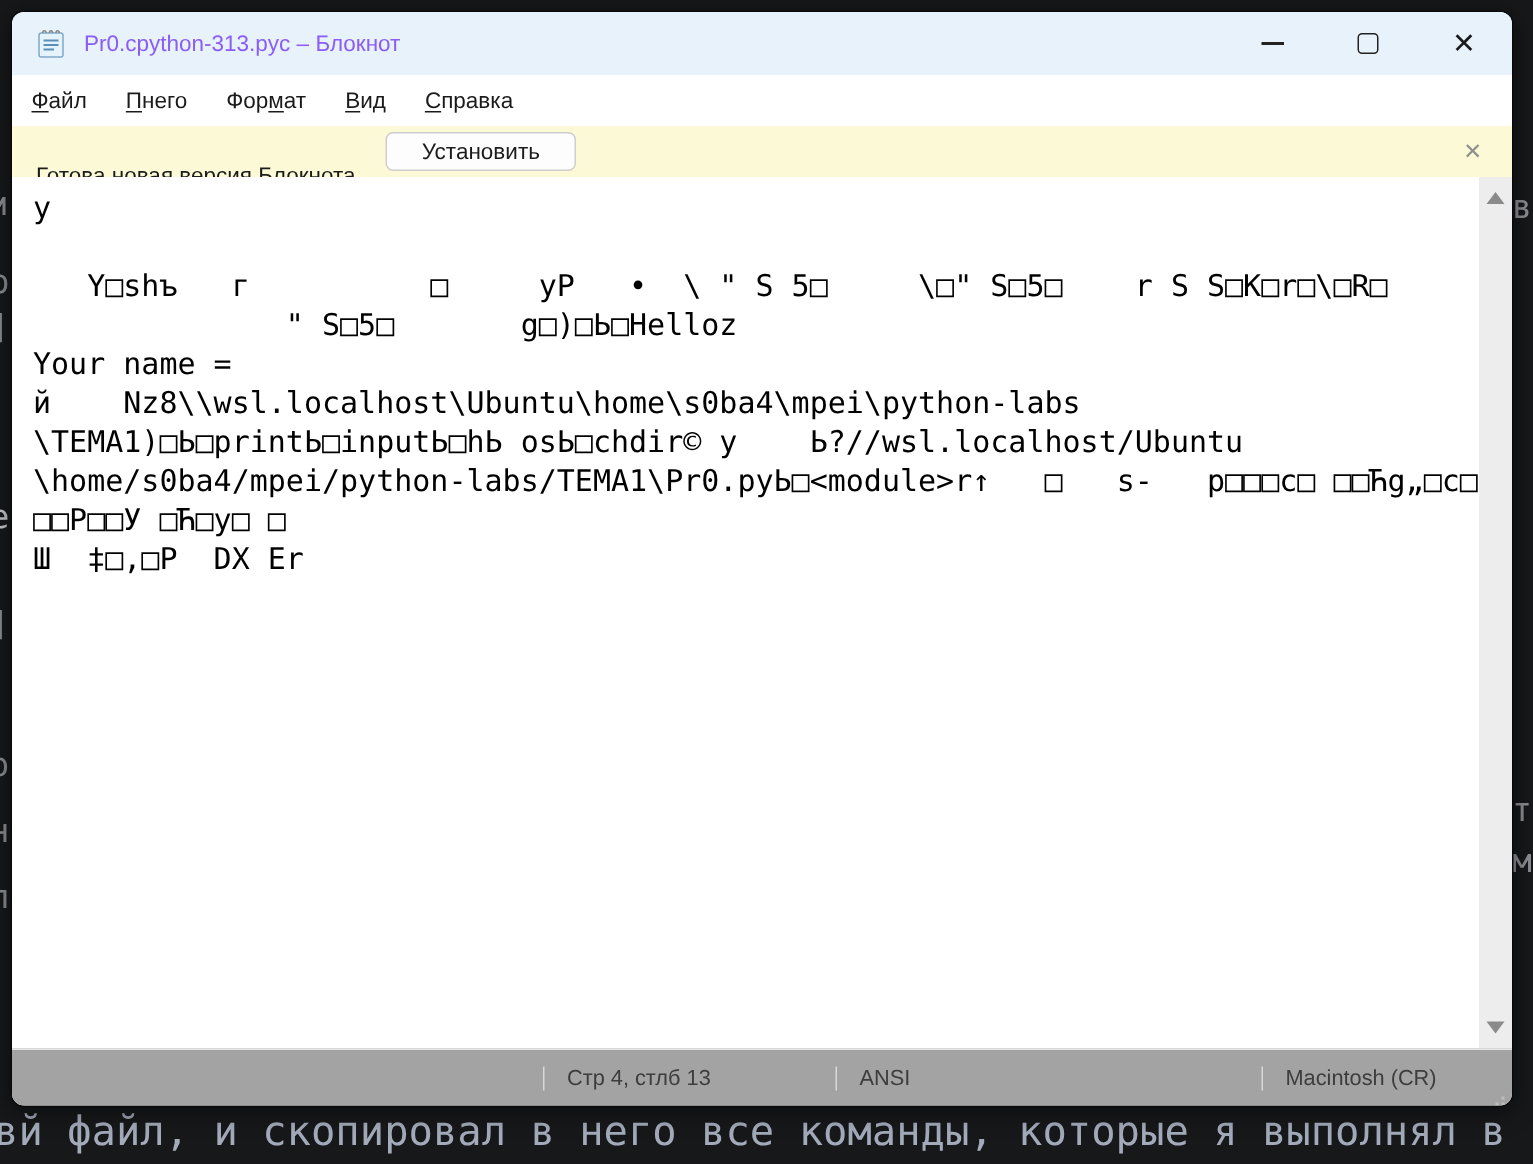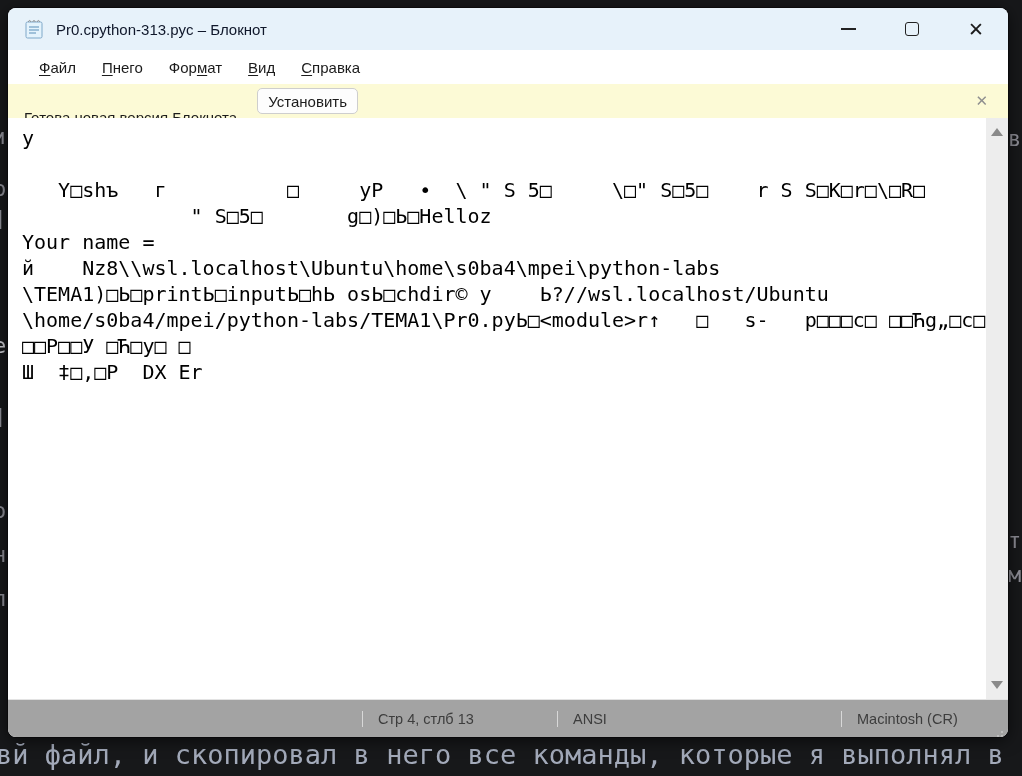--- a/index.html
+++ b/index.html
@@ -21,35 +21,35 @@
   
   .window{
     position:absolute;left:8px;top:8px;width:1000px;height:729px;
     border-radius:8px;overflow:hidden;background:#ffffff;
     box-shadow:0 3px 16px rgba(0,0,0,.6),0 0 0 1px #0e0e10;
     display:flex;flex-direction:column;
   }
   
   .titlebar{height:42px;flex:0 0 42px;background:#e7f2fa;display:flex;align-items:center;}
   .titlebar .app-icon{margin-left:14px;width:24px;height:24px;flex:0 0 24px;}
-  .titlebar .title{margin-left:10px;font-size:15px;color:#0f172a;white-space:nowrap;}
+  .titlebar .title{margin-left:10px;font-size:15px;color:#8b5cf6;white-space:nowrap;}
   .tb-spacer{flex:1;}
   .tb-btn{width:64px;height:42px;display:flex;align-items:center;justify-content:center;}
   .min-glyph{display:block;width:15px;height:2px;background:#222;}
   .max-glyph{display:block;width:12px;height:12px;border:1.4px solid #222;border-radius:3px;}
   .close-glyph{font-size:19px;color:#1a1a1a;line-height:1;}
   
-  .menubar{height:34px;flex:0 0 34px;background:#fff;display:flex;align-items:center;padding-left:18px;}
+  .menubar{height:34px;flex:0 0 34px;background:#fff;display:flex;align-items:center;padding-left:0;}
   .menu-item{padding:5px 13px;font-size:15px;color:#1b1b1b;white-space:nowrap;cursor:default;}
   .u{text-decoration:underline;text-underline-offset:2px;}
   
   .notifbar{height:34px;flex:0 0 34px;background:#fcfad6;display:flex;align-items:center;}
   .notif-msg{margin-left:16px;font-size:15px;color:#1c1c1c;white-space:nowrap;margin-top:32px;}
   .notif-btn{
-    margin-left:16px;height:26px;padding:0 10px;font-size:15px;color:#1c1c1c;
+    margin-left:16px;height:26px;padding:0 23px;font-size:15px;color:#1c1c1c;
     background:#fdfdfd;border:1px solid #cecece;border-radius:5px;
     display:flex;align-items:center;font-family:"Liberation Sans",sans-serif;
   }
   .notif-spacer{flex:1;}
   .notif-close{margin-right:14px;font-size:15px;color:#8f8f8f;padding:2px 6px;}
   
   .editor{flex:1 1 auto;position:relative;background:#fff;overflow:hidden;}
   .editor pre{
     margin:0;padding:7px 0 0 14px;white-space:pre;overflow:hidden;
     font-family:"DejaVu Sans Mono",monospace;font-size:20px;line-height:26px;color:#000;

